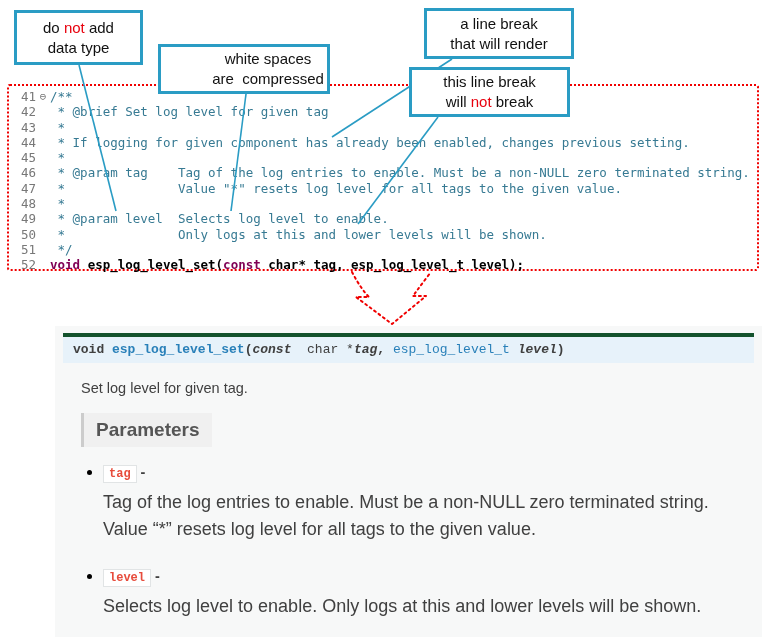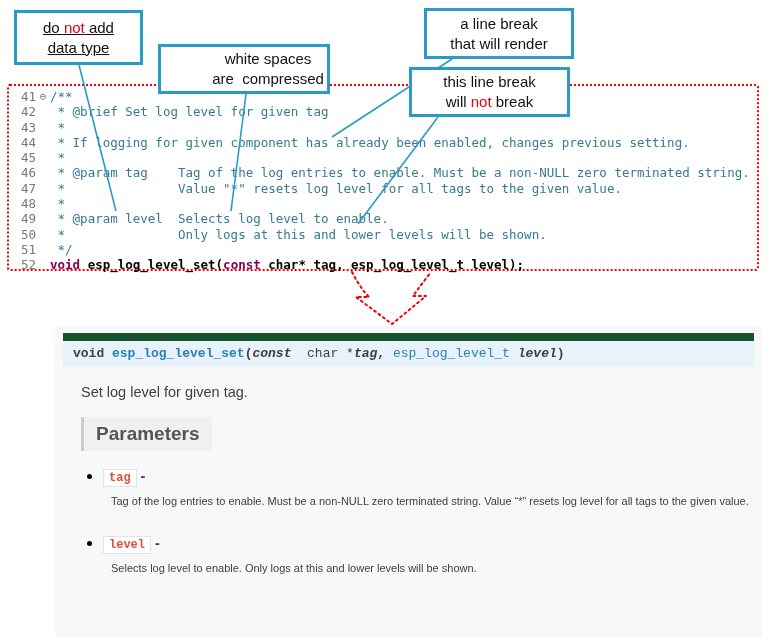--- a/index.html
+++ b/index.html
@@ -11,21 +11,21 @@
 
   
   .callout {
     position:absolute; z-index:3; background:#ffffff;
     border:3px solid #2a9cc4; color:#111;
     display:flex; flex-direction:column; align-items:center; justify-content:center;
     font-size:15px; line-height:1.32; text-align:center;
   }
   .callout .line { white-space:pre; }
   .em-red { color:#e8000d; }
-  #c1 { left:14px;  top:10px; width:129px; height:55px;text-decoration:underline; }
+  #c1 { left:14px;  top:10px; width:129px; height:55px; }
   #c2 { left:158px; top:44px; width:172px; height:50px;padding-left:48px; }
   #c3 { left:424px; top:8px;  width:150px; height:51px; }
   #c4 { left:409px; top:67px; width:161px; height:50px; }
 
   
   .codebox {
     position:absolute; left:7px; top:84px; width:752px; height:187px;
     border:2px dotted #f00000; border-radius:3px; z-index:1; background:#fff;
   }
   .code {
@@ -44,21 +44,21 @@
   .conn { stroke:#2a9cc4; stroke-width:1.6; }
   .funnel { stroke:#f00000; stroke-width:2; fill:none;
             stroke-dasharray:2 3.5; stroke-linecap:round; stroke-linejoin:round; }
 
   
   .doc-panel {
     position:absolute; left:55px; top:326px; width:707px; height:311px;
     background:#f7f8f8; color:#404040; overflow:hidden;
   }
   .sig {
-    margin:7px 8px 0 8px; background:#e7f2fa; border-top:8px solid #14532d;
+    margin:7px 8px 0 8px; background:#e7f2fa; border-top:4px solid #14532d;
     padding:5px 10px 6px 10px; font-family:"Liberation Mono", monospace;
     font-size:13px; white-space:pre; color:#404040;
   }
   .s-kw     { font-weight:bold; }
   .s-name   { font-weight:bold; color:#2980b9; }
   .s-p      { font-weight:bold; }
   .s-kwi    { font-weight:bold; font-style:italic; }
   .s-type   { }
   .s-typelink { color:#2980b9; }
   .s-param  { font-weight:bold; font-style:italic; }
@@ -71,21 +71,21 @@
   }
   ul.params { margin:16px 0 0 30px; padding-left:18px; list-style:disc; }
   ul.params li { margin-bottom:24px; color:#404040; }
   ul.params li::marker { color:#000; }
   .param-head { font-size:14.5px;font-weight:bold; }
   .chip {
     font-family:"Liberation Mono", monospace; font-size:12px; color:#e74c3c;
     background:#fff; border:1px solid #e1e4e5; padding:1px 5px;
   }
   .dash { margin-left:4px; }
-  .param-desc { margin:8px 0 0 8px; font-size:11px; line-height:1.5; max-width:648px; }
+  .param-desc { margin:8px 0 0 0; font-size:18px; line-height:1.5; max-width:648px; }
 </style>
 </head>
 <body>
 
 <div class="callout" id="c1">
   <div class="line"><span>do </span><span class="em-red">not</span><span> add</span></div>
   <div class="line">data type</div>
 </div>
 
 <div class="callout" id="c2">

